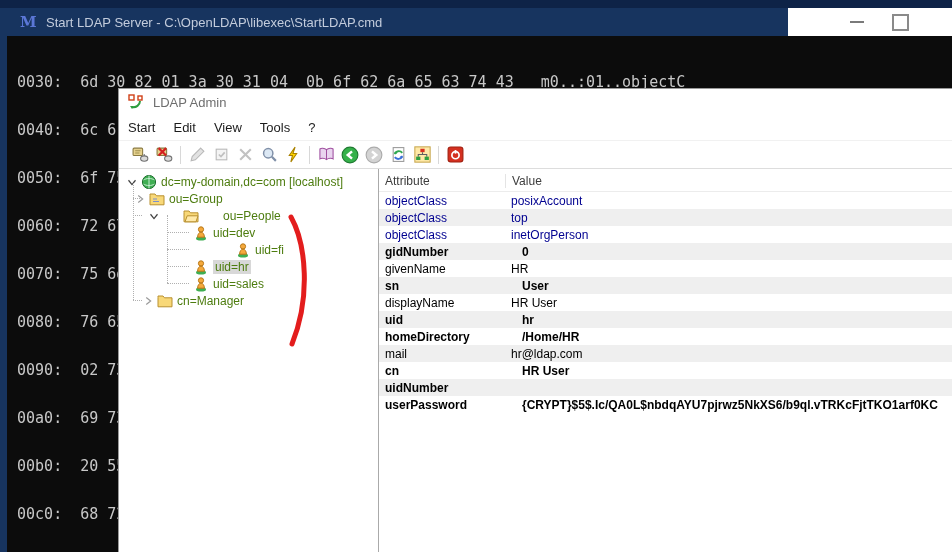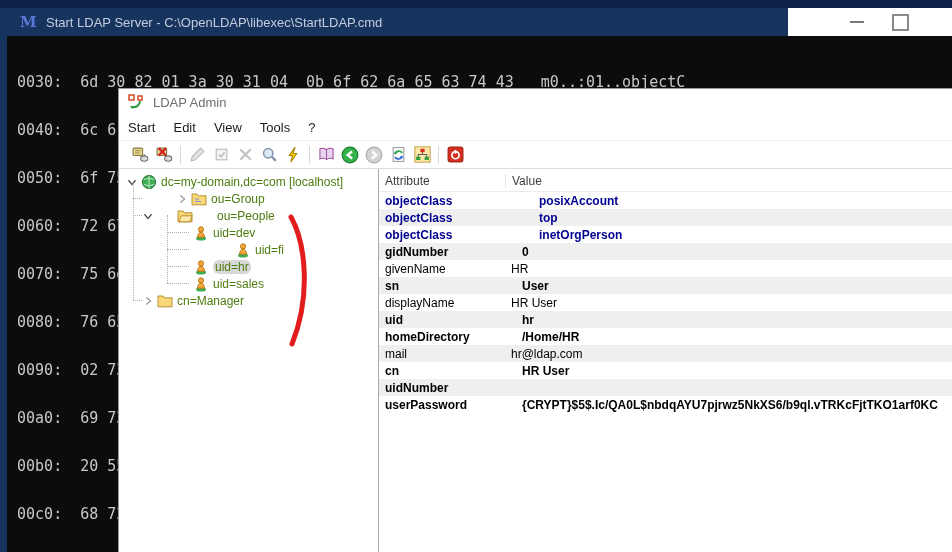--- a/index.html
+++ b/index.html
@@ -33,34 +33,34 @@
   .lw-toolbar{height:27px;display:flex;align-items:center;border-bottom:1px solid #ddd;padding-left:9px;}
   .tb-btn{width:24px;height:22px;display:flex;align-items:center;justify-content:center;}
   .tb-sep{width:1px;height:18px;background:#d8d8d8;margin:0 4px;}
   .lw-content{position:absolute;left:0;top:80px;right:0;bottom:0;display:flex;}
 
   
   .tree-panel{width:260px;border-right:1px solid #aaa;position:relative;padding-top:4px;box-sizing:border-box;}
   .trow{height:17px;display:flex;align-items:center;font-size:12px;color:#4d7c0f;white-space:nowrap;}
   .trow .icon{width:16px;height:16px;margin-right:4px;flex:none;}
   .chev{width:14px;height:14px;margin-right:2px;flex:none;}
-  .tsel{background:#d8d8d8;padding:0 2px;border-radius:6px;}
+  .tsel{background:#d8d8d8;padding:0 2px;}
   .dot-v{position:absolute;border-left:1px dotted #b0b0b0;width:0;}
   .dot-h{position:absolute;border-top:1px dotted #b0b0b0;height:0;}
 
   
   .table-panel{flex:1;padding-top:2px;overflow:hidden;}
   .thead{height:20px;display:flex;align-items:center;font-size:12px;color:#3c3c3c;
          border-bottom:1px solid #ececec;}
   .c-attr{width:120px;padding-left:6px;flex:none;overflow:hidden;}
   .c-val{flex:1;padding-left:6px;border-left:1px solid #e4e4e4;overflow:hidden;white-space:nowrap;}
   .vrow{height:17px;display:flex;align-items:center;font-size:12px;color:#000;}
   .vrow .c-val{border-left:none;}
   .vrow.stripe{background:#efefef;}
-  .vrow.r-navy{font-weight:bold;color:#000090;gap:28px;}
+  .vrow.r-navy{font-weight:normal;color:#000090;}
   .vrow.r-bold{font-weight:bold;color:#000;gap:11px;}
 
   
   .anno{position:absolute;left:0;top:0;pointer-events:none;z-index:60;}
 </style>
 </head>
 <body>
 
 <div class="screen">
 
@@ -238,32 +238,32 @@
           <svg class="chev" viewBox="0 0 16 16">
             <path d="M4 6l4 5 4-5" fill="none" stroke="#404040" stroke-width="1.4"></path>
             </svg>
           <svg class="icon" viewBox="0 0 16 16">
             <circle cx="8" cy="8" r="6.6" fill="#3fae52" stroke="#1f6e2f"></circle>
             <path d="M2.6 6c2.4-2 8.4-2 10.8 0M2.6 10c2.4 2 8.4 2 10.8 0M8 1.4v13.2" stroke="#c5ead0" fill="none"></path>
           </svg>
           <span>dc=my-domain,dc=com [localhost]</span>
         </div>
 
-        <div class="trow" style="padding-left:8px;margin-left:48px;">
+        <div class="trow" style="padding-left:14px;">
           <svg class="chev" viewBox="0 0 16 16">
             <path d="M6 4l5 4-5 4" fill="none" stroke="#9a9a9a" stroke-width="1.4"></path>
             </svg>
           <svg class="icon" viewBox="0 0 16 16">
             <path d="M1 4.5V3h5l1.5 1.8H15v9H1z" fill="#f8d878" stroke="#b89030"></path>
             <path d="M4 8h4M4 10.5h6" stroke="#7a8fd0"></path>
           </svg>
           <span>ou=Group</span>
         </div>
 
-        <div class="trow" style="padding-left:22px;gap:20px;">
+        <div class="trow" style="padding-left:28px;gap:20px;">
           <svg class="chev" viewBox="0 0 16 16">
             <path d="M4 6l4 5 4-5" fill="none" stroke="#404040" stroke-width="1.4"></path>
             </svg>
           <svg class="icon" viewBox="0 0 16 16">
             <path d="M1 4.5V3h5l1.5 1.8H15v9H1z" fill="#f8d878" stroke="#b89030"></path>
             <path d="M2 13.8l2.2-6H15l-2 6z" fill="#ffe9a8" stroke="#b89030"></path>
           </svg>
           <span>ou=People</span>
         </div>
 

